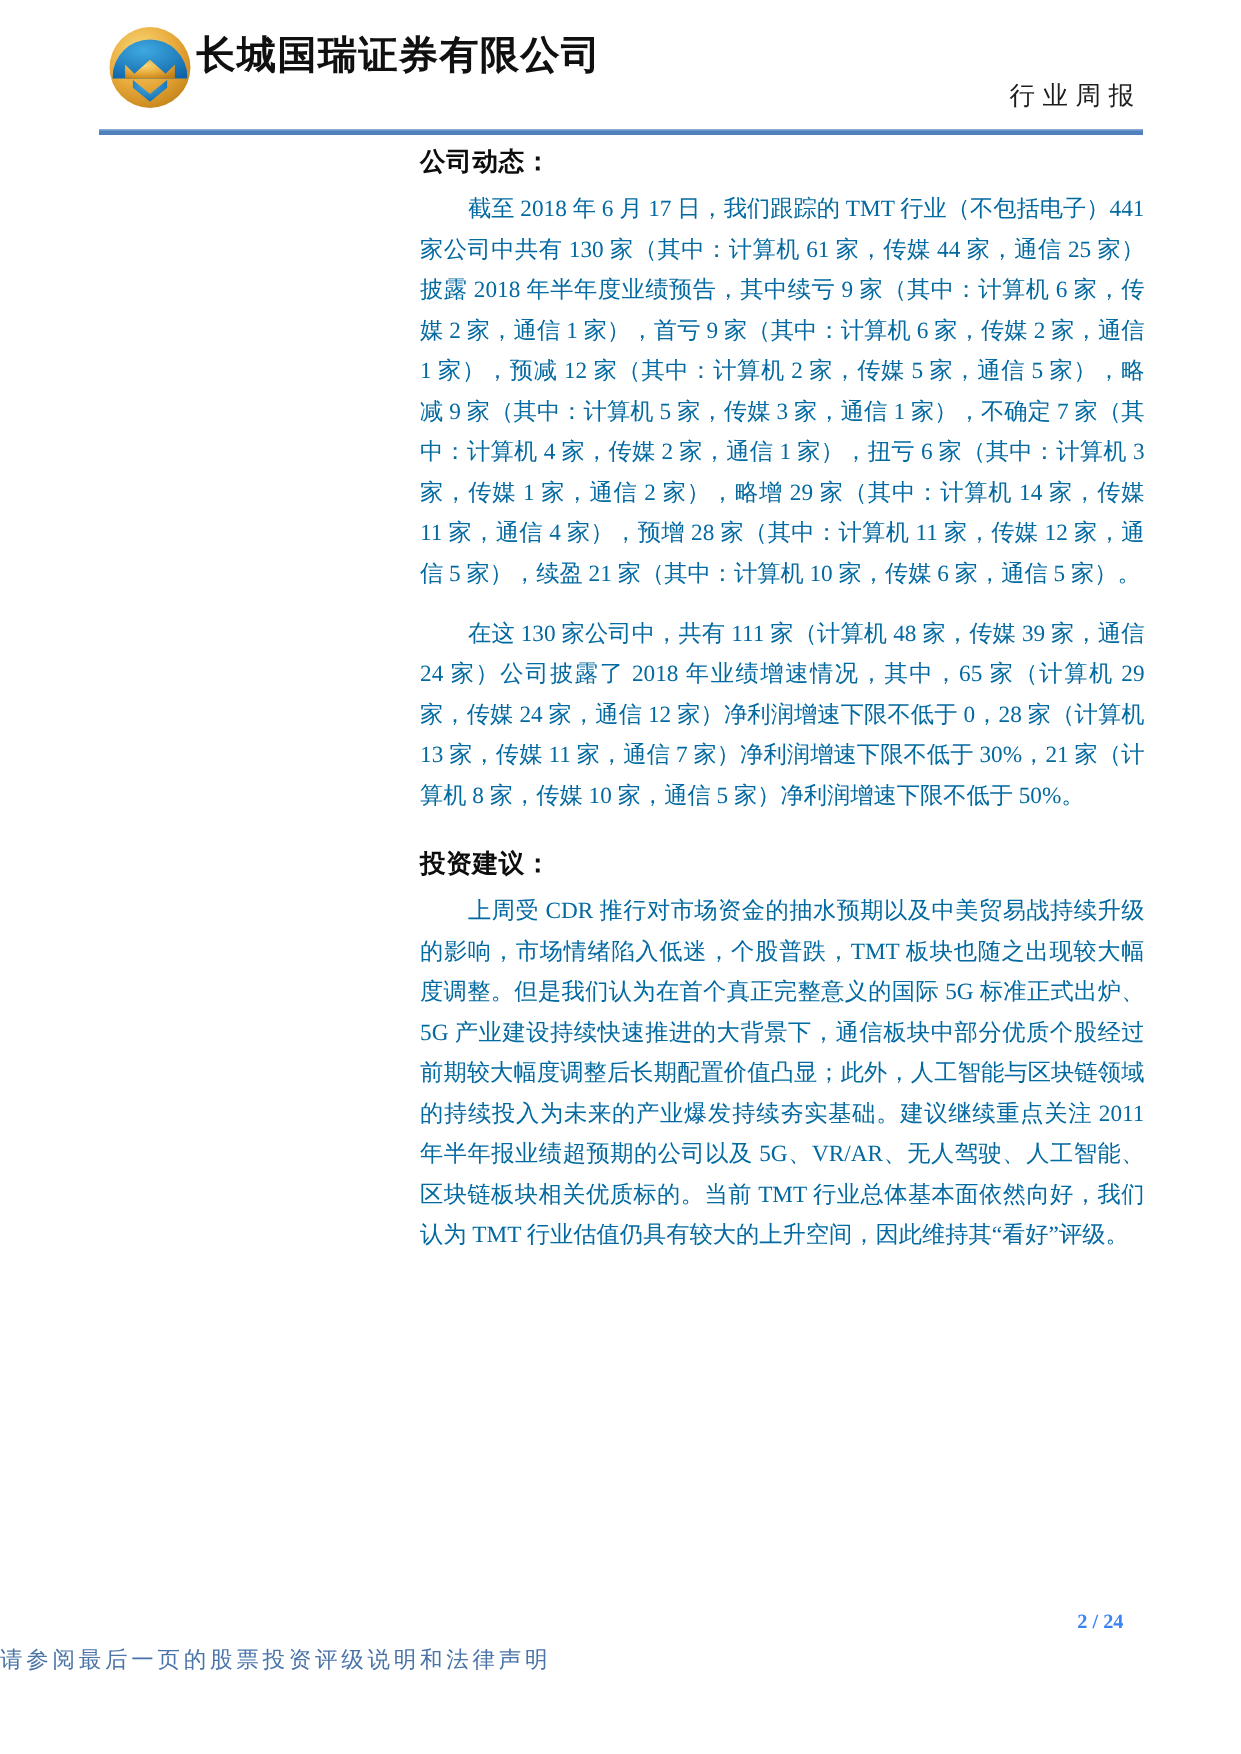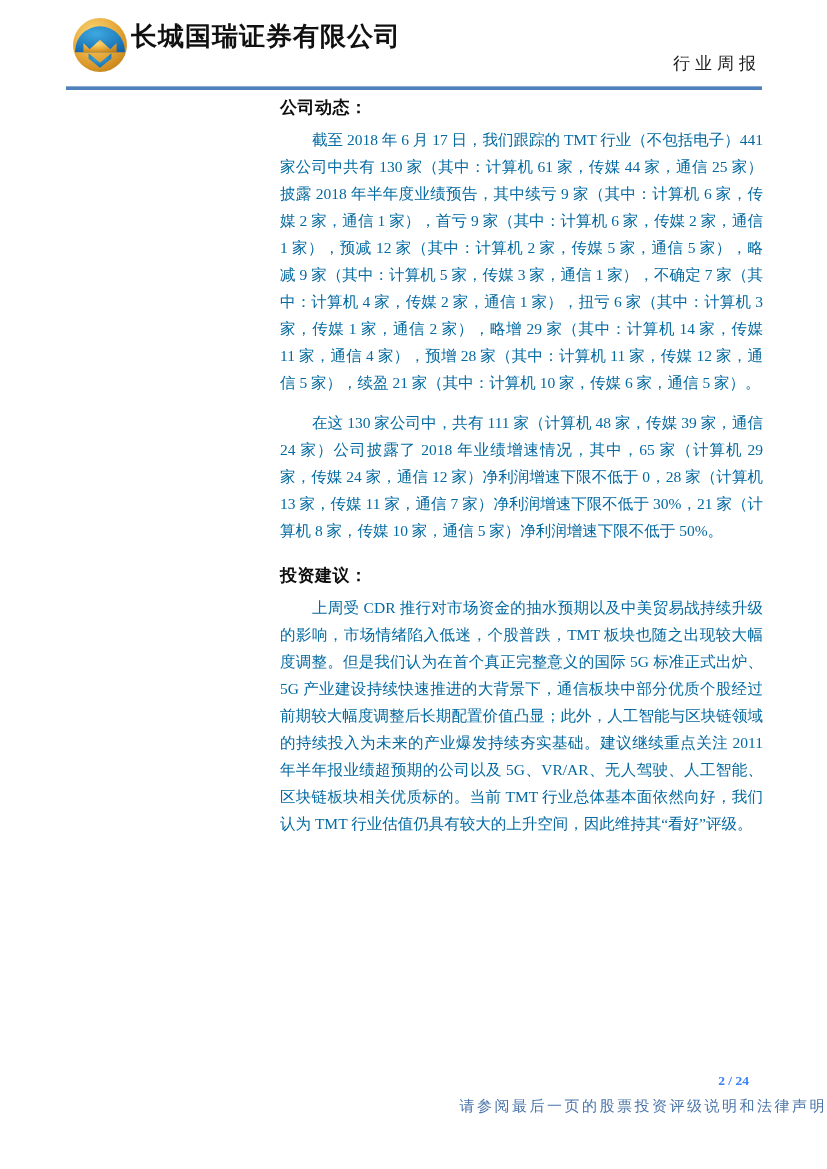--- a/index.html
+++ b/index.html
@@ -53,21 +53,21 @@
   .para + .para{margin-top:13px;font-family:Liberation Serif, serif;}
 
   
   .page-num{
     position:absolute;right:78px;top:1073px;
     font-weight:bold;font-size:13.5px;color:#3b82f6;
     font-family:"Liberation Serif","DejaVu Serif",serif;
   }
   .disclaimer{
     position:absolute;left:0;right:0;top:1097px;
-    text-align:right;
+    text-align:left;
     font-size:15px;letter-spacing:2.5px;
     color:#4a74a8;
     font-family:"Liberation Serif","DejaVu Serif",serif;
   }
 </style>
 </head>
 <body>
 
 <div class="page">
 

